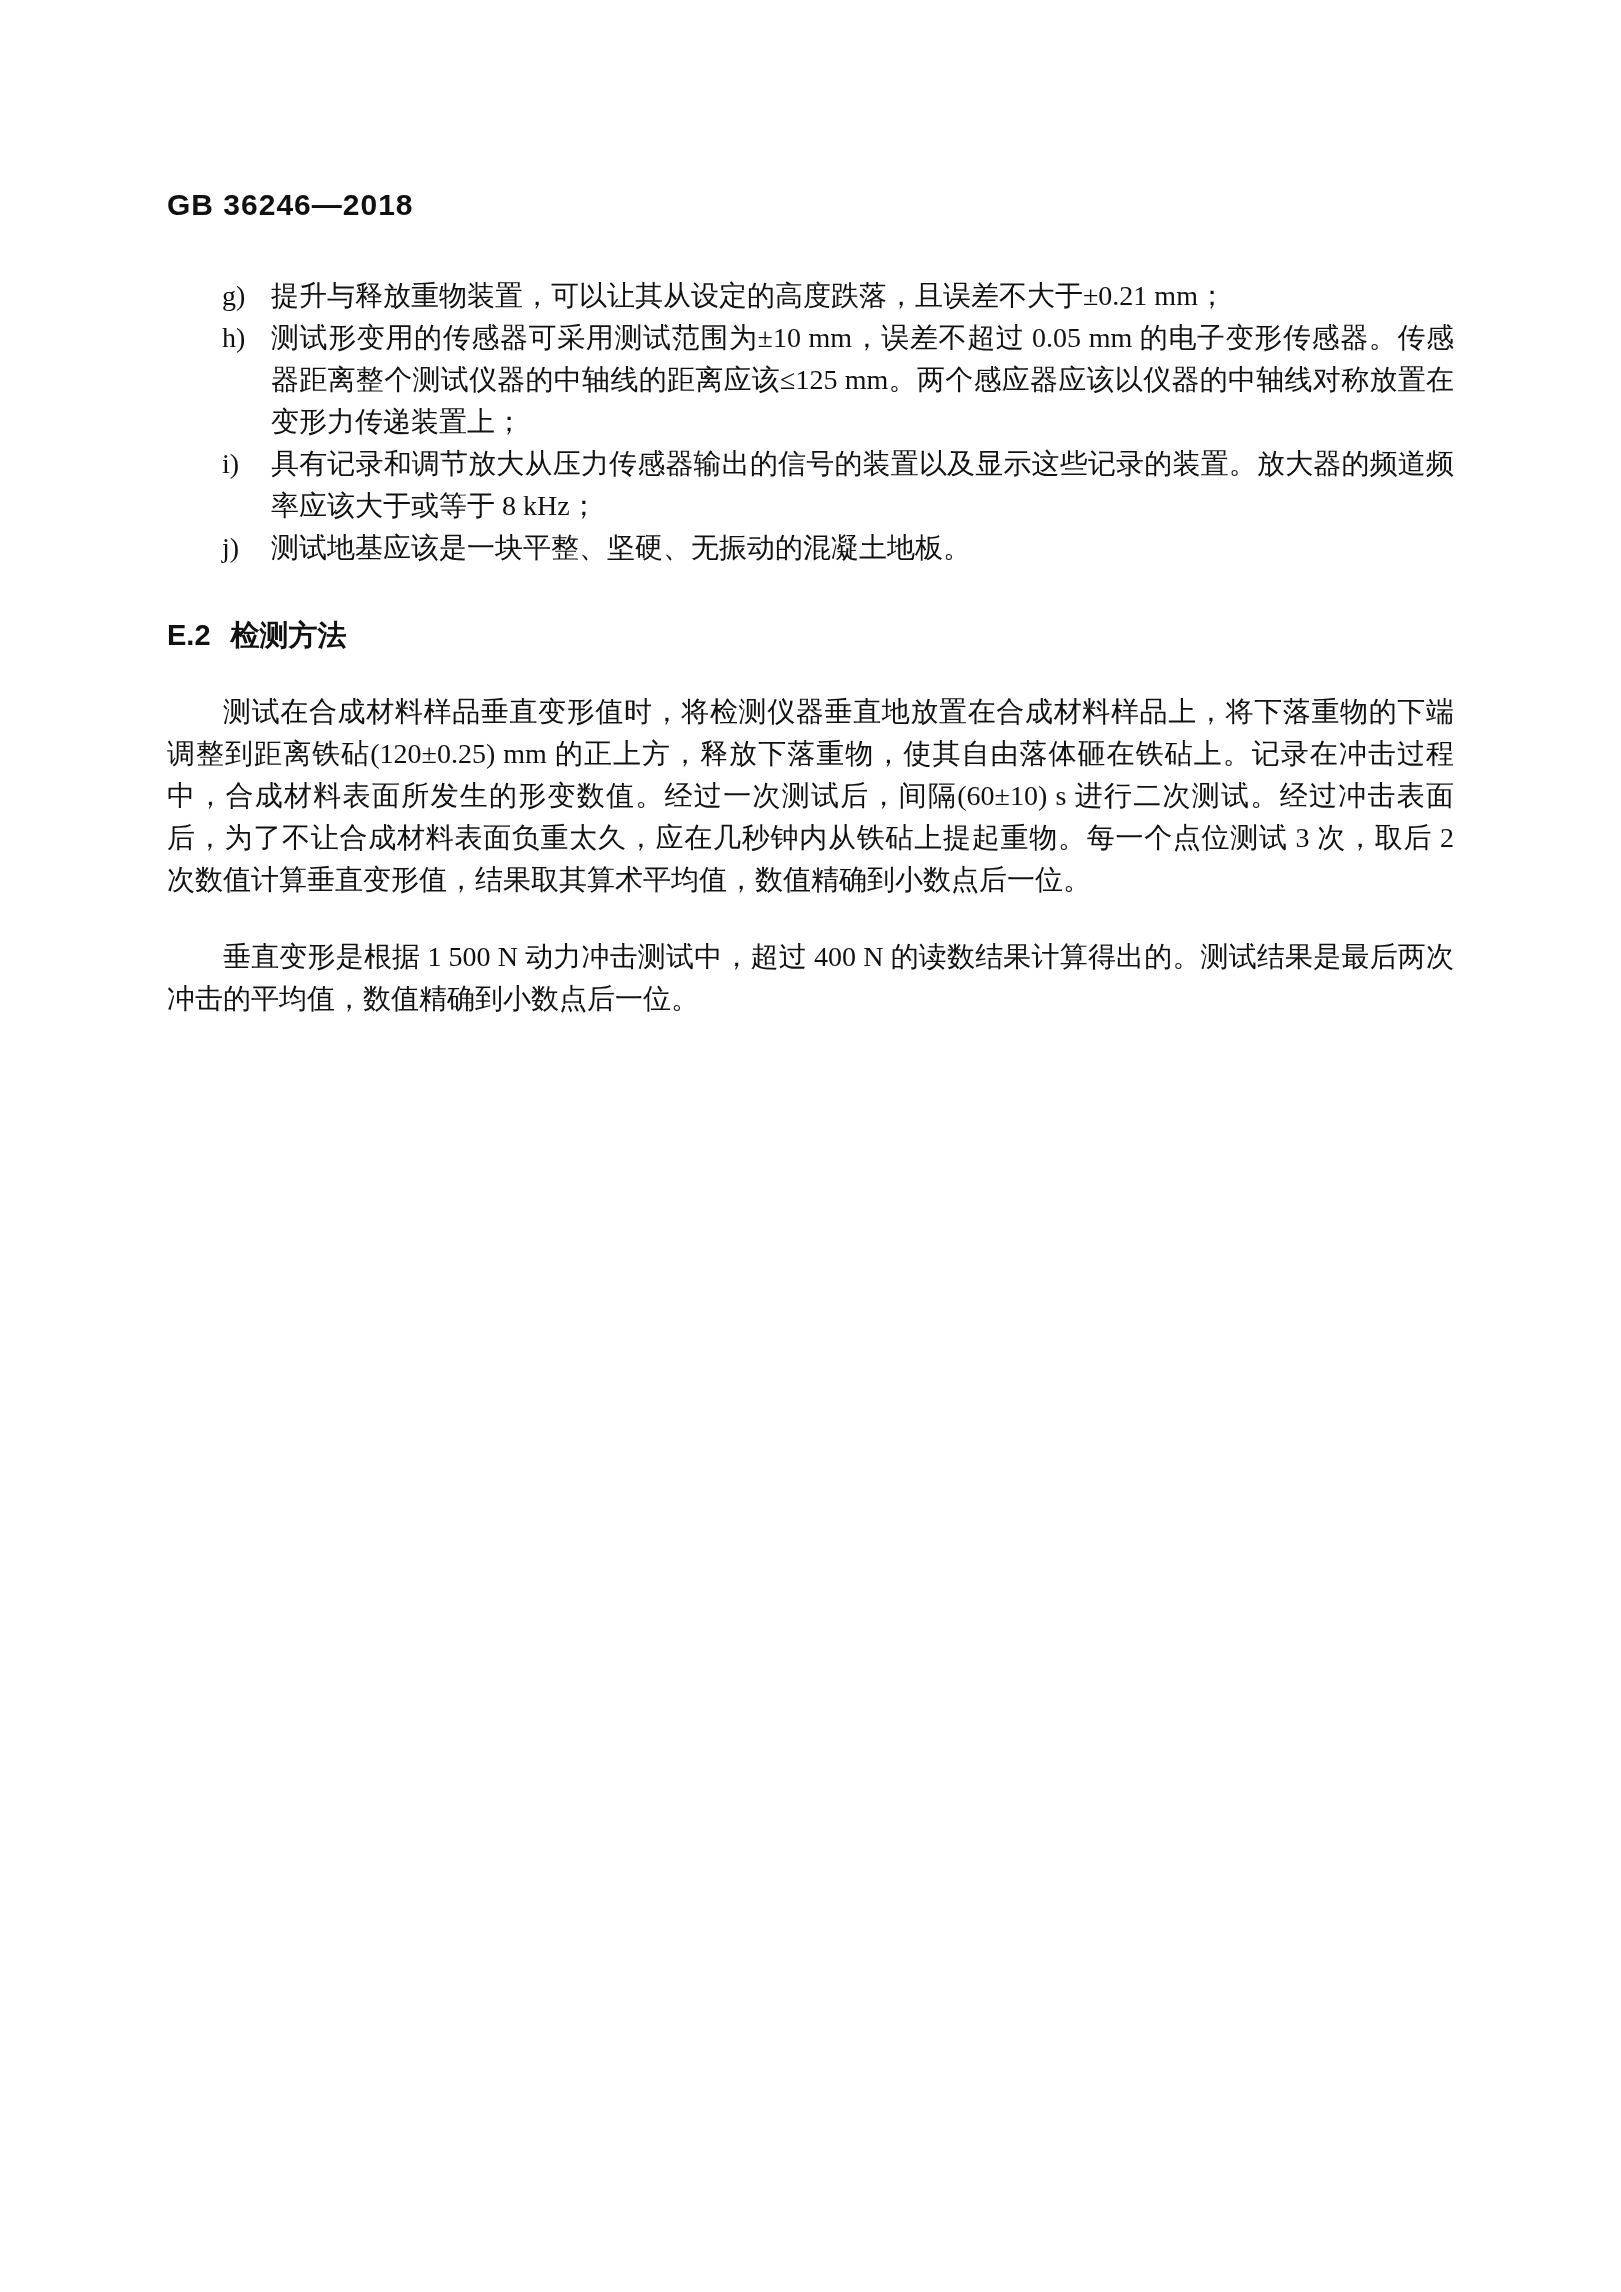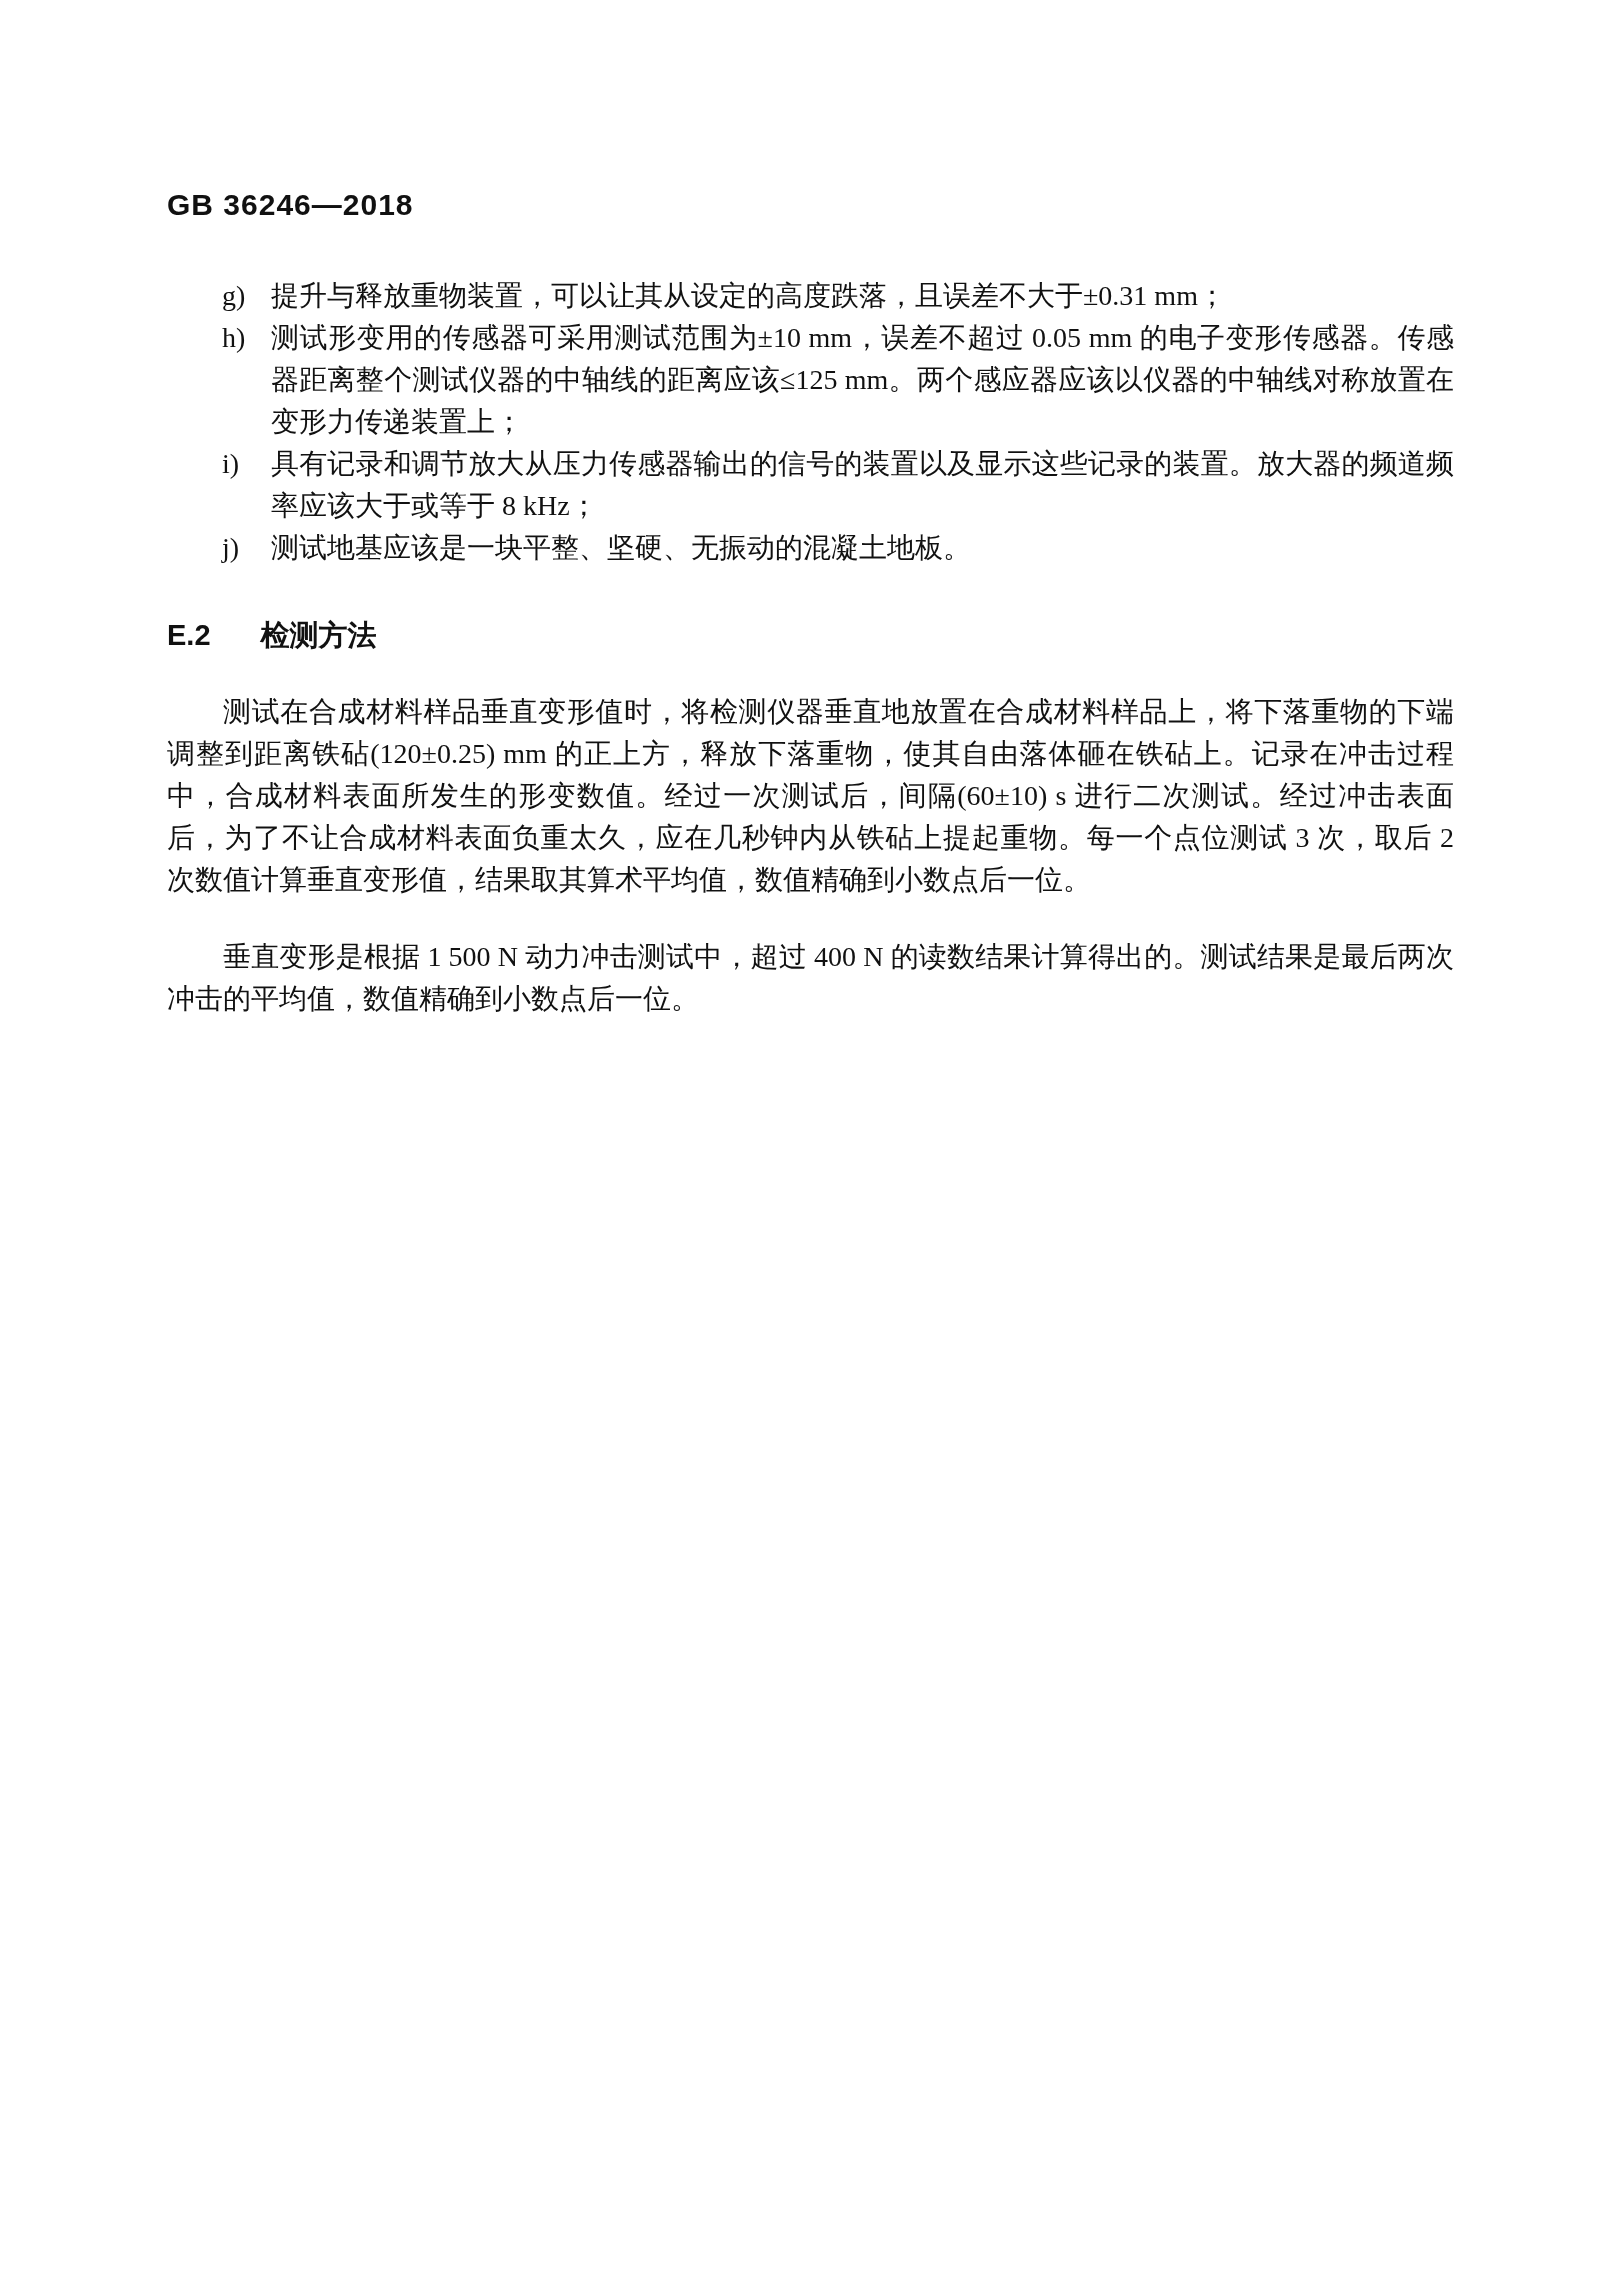--- a/index.html
+++ b/index.html
@@ -42,21 +42,21 @@
   }
   .section-heading {
     font-family: "Liberation Sans", "DejaVu Sans", sans-serif;
     font-weight: bold;
     font-size: 29px;
     line-height: 42px;
     display: flex;
   }
   .sec-e2 { margin-top: 45px; }
   .sec-e3 { margin-top: 55px; }
-  .section-number { margin-right: 50px; }
+  .section-number { margin-right: 20px; }
   .section-body {
     margin-top: 35px;
     font-size: 28px;
     line-height: 42px;
     text-align: justify;
     text-justify: inter-ideograph;
     text-indent: 2em;
   }
   .page-number {
     position: absolute;
@@ -81,21 +81,21 @@
 <body>
 
 <div class="page">
   <div class="content">
 
     <div class="std-number">GB 36246—2018</div>
 
     <div class="annex-list">
       <div class="list-item">
         <span class="li-label">g)</span>
-        <div class="li-text">提升与释放重物装置，可以让其从设定的高度跌落，且误差不大于±0.31 mm；</div>
+        <div class="li-text">提升与释放重物装置，可以让其从设定的高度跌落，且误差不大于±0.21 mm；</div>
       </div>
       <div class="list-item">
         <span class="li-label">h)</span>
         <div class="li-text">测试形变用的传感器可采用测试范围为±10 mm，误差不超过 0.05 mm 的电子变形传感器。传感器距离整个测试仪器的中轴线的距离应该≤125 mm。两个感应器应该以仪器的中轴线对称放置在变形力传递装置上；</div>
       </div>
       <div class="list-item">
         <span class="li-label">i)</span>
         <div class="li-text">具有记录和调节放大从压力传感器输出的信号的装置以及显示这些记录的装置。放大器的频道频率应该大于或等于 8 kHz；</div>
       </div>
       <div class="list-item">

